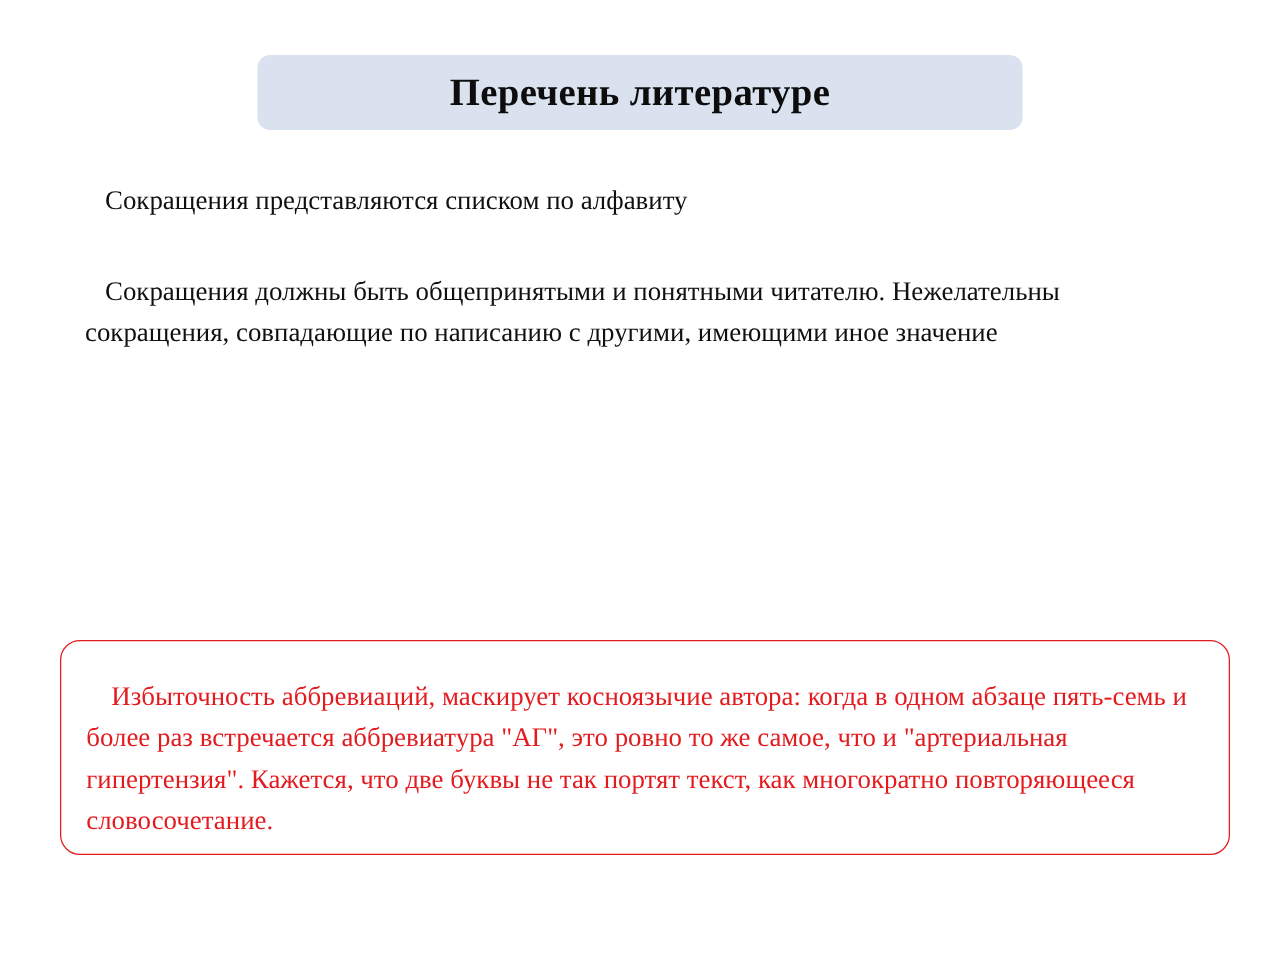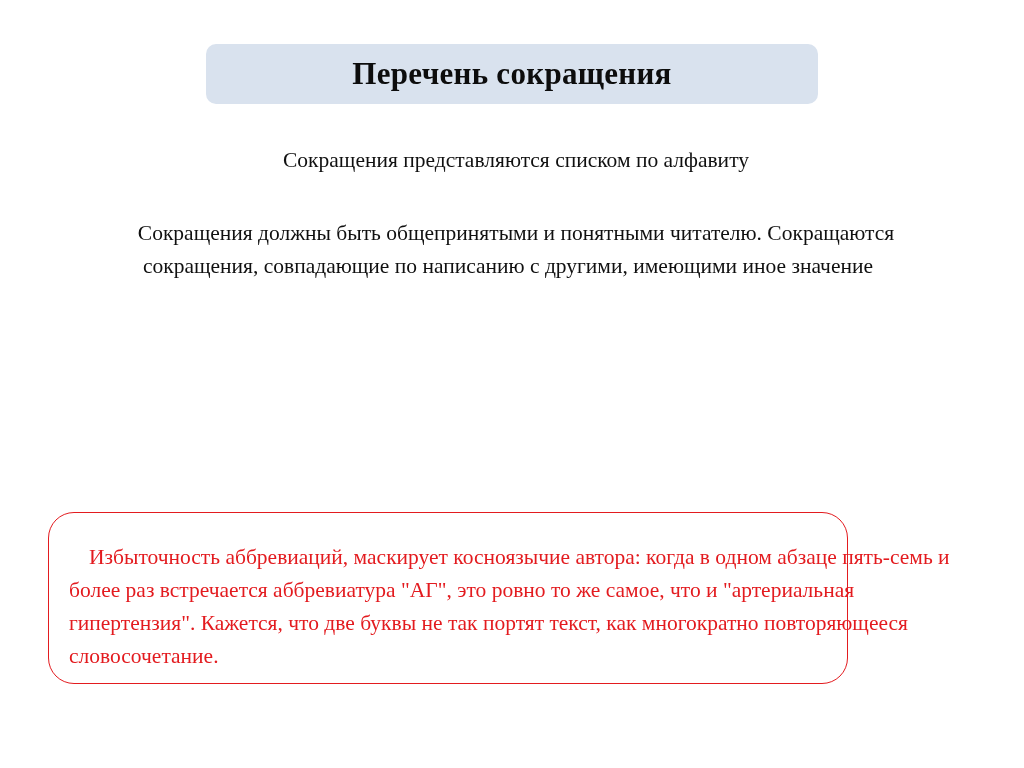--- a/index.html
+++ b/index.html
@@ -54,35 +54,35 @@
     top: 144px;
     width: 880px;
   }
   .para {
     font-family: "Liberation Serif", "DejaVu Serif", serif;
     font-size: 21.5px;
     line-height: 33px;
     color: #101010;
     text-indent: 16px;
     margin: 0;
-    text-align: center;
+    text-align: left;
   }
   .para.p1 { margin-bottom: 0; }
   .gap-1 { height: 40px; }
   .gap-2 { height: 41px; }
 
   
   .callout {
     position: absolute;
     left: 48px;
     top: 512px;
-    width: 800px;
+    width: 936px;
     height: 172px;
     border: 1.6px solid #e31b1f;
-    border-radius: 26px;
+    border-radius: 16px;
     box-sizing: border-box;
     background: #ffffff;
   }
   .callout-text {
     position: absolute;
     left: 20px;
     top: 28px;
     width: 898px;
     font-family: "Liberation Serif", "DejaVu Serif", serif;
     font-size: 21.5px;
@@ -91,30 +91,30 @@
     text-indent: 20px;
     margin: 0;
   }
 </style>
 </head>
 <body>
 
 <div class="slide">
 
   <div class="title-banner">
-    <div class="title-text">Перечень сокращения</div>
+    <div class="title-text">Перечень литературе</div>
   </div>
 
   <div class="body-copy">
 
     <p class="para p1">Сокращения представляются списком по алфавиту</p>
 
     <div class="gap-1"></div>
 
-    <p class="para p2">Сокращения должны быть общепринятыми и понятными читателю. Сокращаются сокращения, совпадающие по написанию с другими, имеющими иное значение</p>
+    <p class="para p2">Сокращения должны быть общепринятыми и понятными читателю. Нежелательны сокращения, совпадающие по написанию с другими, имеющими иное значение</p>
 
     <div class="gap-2"></div>
 
 
   </div>
 
   <div class="callout">
     <p class="callout-text">Избыточность аббревиаций, маскирует косноязычие автора: когда в одном абзаце пять-семь и более раз встречается аббревиатура "АГ", это ровно то же самое, что и "артериальная гипертензия". Кажется, что две буквы не так портят текст, как многократно повторяющееся словосочетание.</p>
   </div>
 

